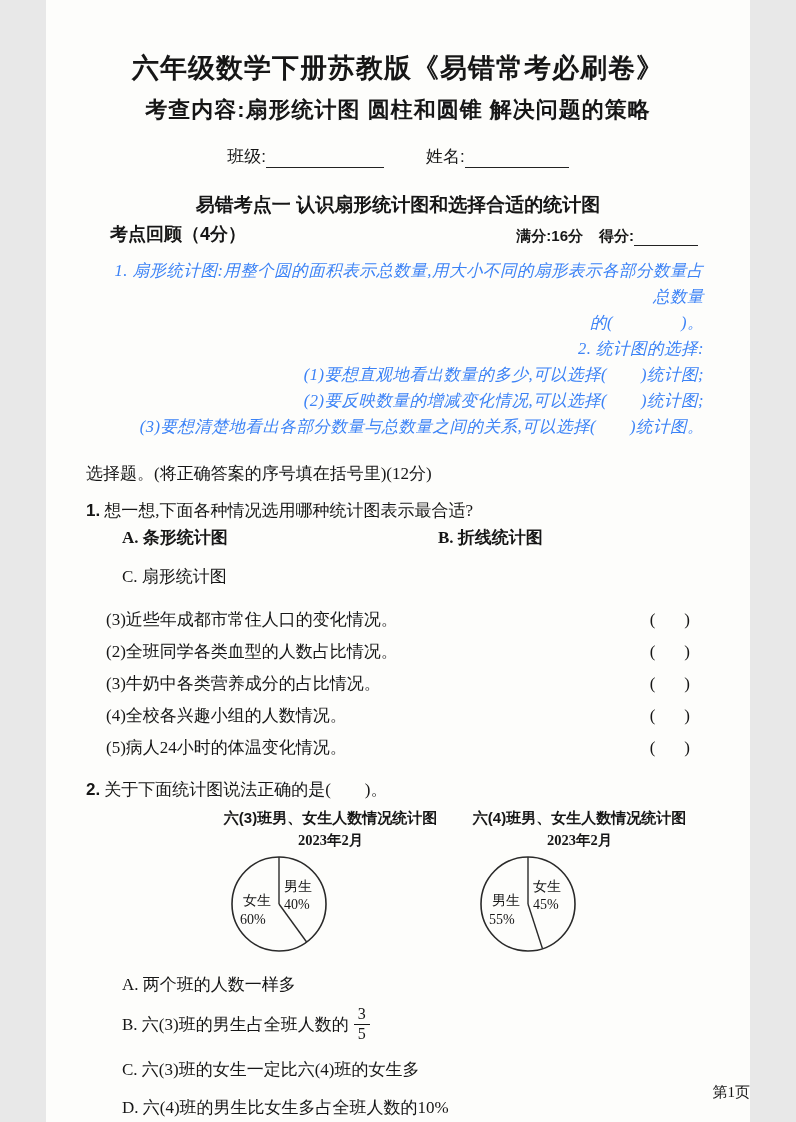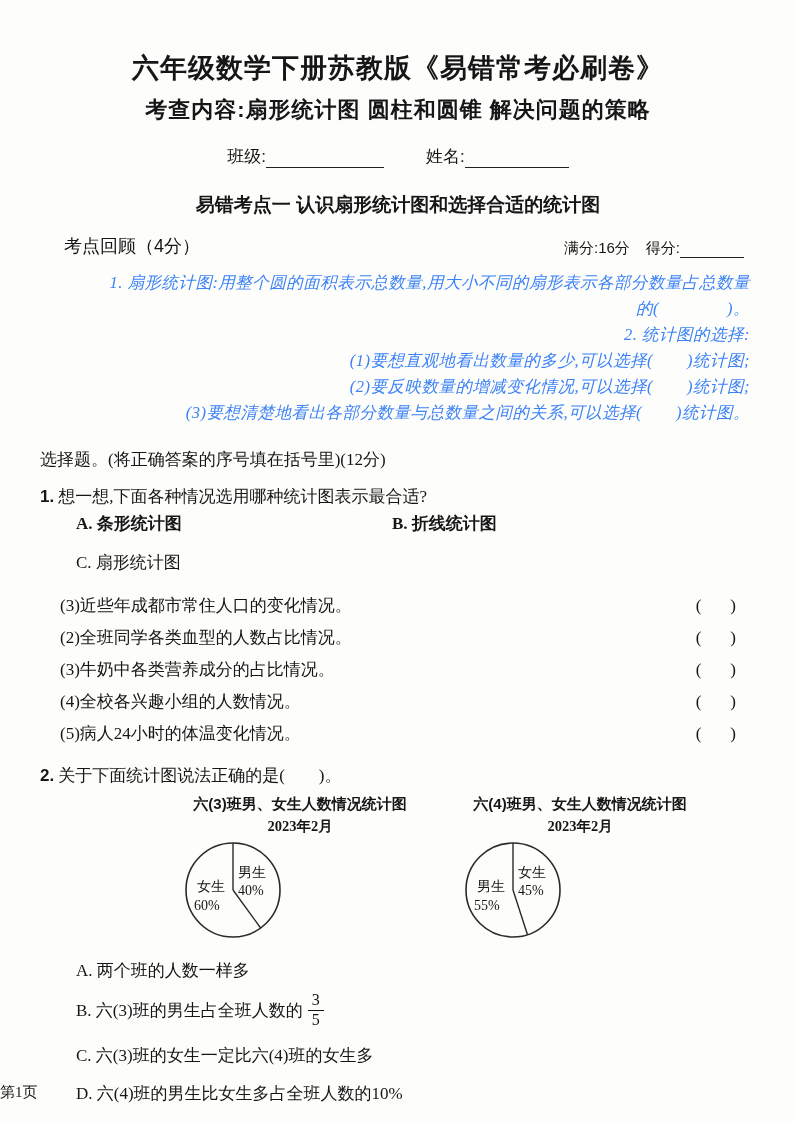--- a/index.html
+++ b/index.html
@@ -1,18 +1,18 @@
 <!DOCTYPE html>
 <html><head>
 <meta charset="utf-8">
 <style>
   html,body{margin:0;padding:0;background:#e8e8e8;}
   .page{
     position:relative;
-    width:796px;height:1122px;
+    width:704px;height:1122px;
     margin:0 auto;
     background:#fdfdfb;
     color:#161616;
     font-family:"Liberation Serif","DejaVu Serif",serif;
     overflow:hidden;
     box-sizing:border-box;
     padding:0 46px;
   }
   
   .doc-title{
@@ -33,22 +33,22 @@
   .id-row .blank{display:inline-block;border-bottom:1.5px solid #222;height:17px;vertical-align:bottom;}
   .blank-class{width:118px;margin-right:42px;}
   .blank-name{width:104px;}
   
   .section-heading{
     margin-top:24px;text-align:center;
     font-family:"Liberation Sans","DejaVu Sans",sans-serif;
     font-weight:bold;font-size:19px;
   }
   .review-row{
-    margin-top:16px;display:flex;justify-content:space-between;align-items:flex-end;
-    font-family:"Liberation Sans","DejaVu Sans",sans-serif;font-weight:normal;
+    margin-top:4px;display:flex;justify-content:space-between;align-items:flex-end;
+    font-family:"Liberation Sans","DejaVu Sans",sans-serif;font-weight:bold;
   }
   .review-title{font-size:18px;margin-left:18px;}
   .score-box{font-size:15px;margin-right:6px;}
   .score-box .blank{display:inline-block;width:64px;border-bottom:1.5px solid #222;height:14px;vertical-align:bottom;}
   .score-gap{display:inline-block;width:16px;}
   
   .red-notes{
     margin-top:12px;
     color:#3b82f6;
     font-style:italic;
@@ -83,21 +83,21 @@
   
   .q2-options{margin-top:10px;}
   .q2-opt{margin-left:30px;font-size:17px;margin-top:15px;}
   .q2-opt-b{display:flex;align-items:center;margin-top:10px;}
   .frac{display:inline-block;text-align:center;vertical-align:middle;margin-left:5px;font-size:16px;line-height:1.05;}
   .frac .num{display:block;border-bottom:1.4px solid #161616;padding:0 4px 1px;}
   .frac .den{display:block;padding-top:1px;}
   
   .footer{
     position:absolute;left:0;bottom:20px;width:100%;
-    text-align:left;font-size:15px;
+    text-align:right;font-size:15px;
   }
 </style>
 </head>
 <body>
 
 <div class="page">
 
   <div class="doc-title">六年级数学下册苏教版《易错常考必刷卷》</div>
   <div class="doc-subtitle">考查内容:扇形统计图 圆柱和圆锥 解决问题的策略</div>
 

